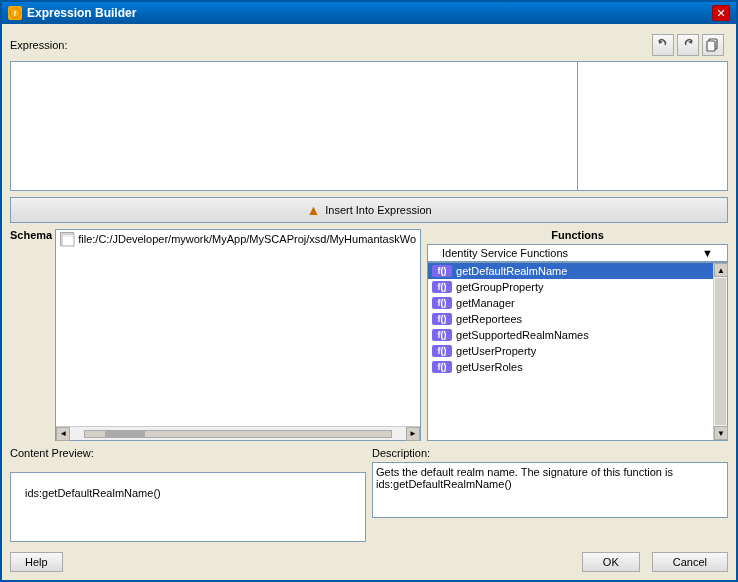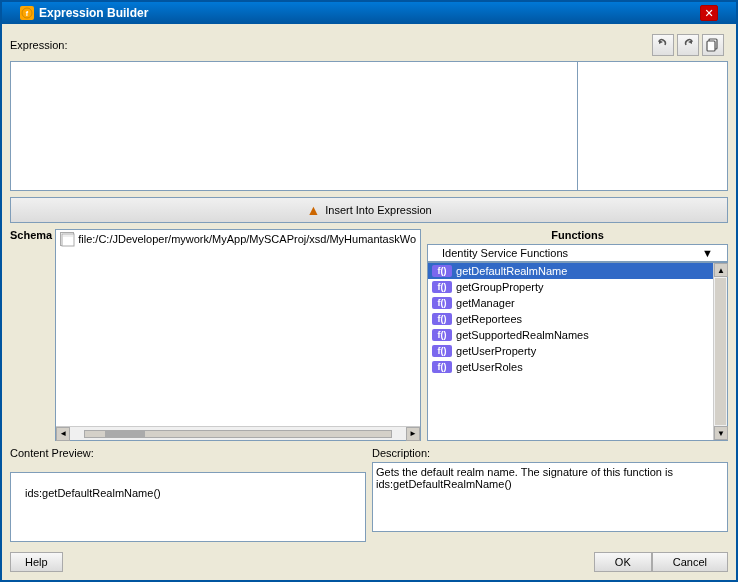--- a/index.html
+++ b/index.html
@@ -15,21 +15,21 @@
       width: 738px;
       height: 582px;
       border: 2px solid #0055a0;
       background: #ece9d8;
       display: flex;
       flex-direction: column;
     }
     .title-bar {
       background: linear-gradient(to bottom, #0078d7, #0055a0);
       color: white;
-      padding: 3px 18px;
+      padding: 3px 6px;
       display: flex;
       align-items: center;
       justify-content: space-between;
       height: 22px;
       flex-shrink: 0;
     }
     .title-bar-left {
       display: flex;
       align-items: center;
       gap: 5px;
@@ -223,42 +223,42 @@
       border: 1px solid #7f9db9;
       background: white;
       height: 70px;
       padding: 14px;
       font-size: 11px;
       overflow: auto;
     }
     .desc-box {
       border: 1px solid #7f9db9;
       background: white;
-      height: 70px;
+      height: 56px;
       padding: 3px;
       font-size: 11px;
       overflow: auto;
     }
     .bottom-buttons {
       display: flex;
       justify-content: space-between;
       align-items: center;
       padding: 4px 0 0 0;
       flex-shrink: 0;
     }
     .help-btn {
       padding: 3px 14px;
       border: 1px solid #aaa;
       background: linear-gradient(to bottom, #f8f8f8, #dcdcdc);
       font-size: 11px;
       cursor: pointer;
     }
     .ok-cancel-btns {
       display: flex;
-      gap: 0;
+      gap: 12px;
     }
     .ok-btn, .cancel-btn {
       padding: 3px 20px;
       border: 1px solid #aaa;
       background: linear-gradient(to bottom, #f8f8f8, #dcdcdc);
       font-size: 11px;
       cursor: pointer;
     }
     .schema-hscroll {
       height: 14px;

